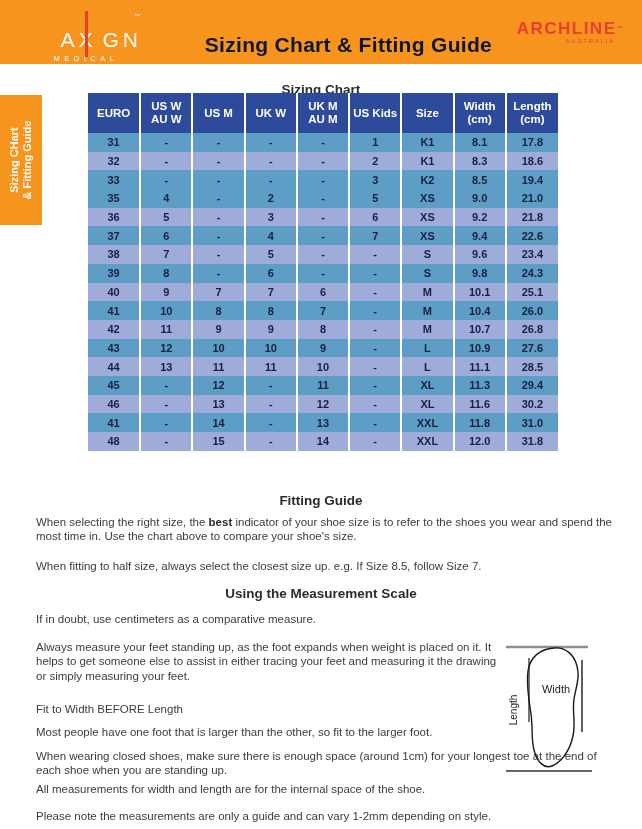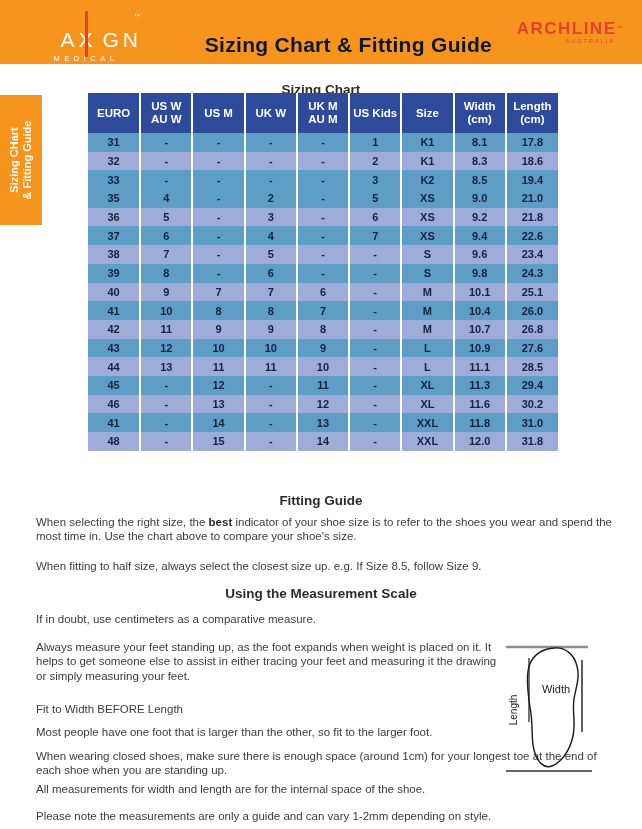--- a/index.html
+++ b/index.html
@@ -320,21 +320,21 @@
         <td>12.0</td>
         <td>31.8</td>
       </tr>
     </tbody>
 </table>
 
 <h2 id="h-fitting" class="section-heading">Fitting Guide</h2>
 
 <p id="p-fit1" class="para"><span>When selecting the right size, the </span><b>best</b><span> indicator of your shoe size is to refer to the shoes you wear and spend the most time in. Use the chart above to compare your shoe's size.</span></p>
 
-<p id="p-fit2" class="para">When fitting to half size, always select the closest size up. e.g. If Size 8.5, follow Size 9.</p>
+<p id="p-fit2" class="para">When fitting to half size, always select the closest size up. e.g. If Size 8.5, follow Size 7.</p>
 
 <h2 id="h-measure" class="section-heading">Using the Measurement Scale</h2>
 
 <p id="p-m1" class="para">If in doubt, use centimeters as a comparative measure.</p>
 <p id="p-m2" class="para">Always measure your feet standing up, as the foot expands when weight is placed on it. It helps to get someone else to assist in either tracing your feet and measuring it the drawing or simply measuring your feet.</p>
 <p id="p-m3" class="para">Fit to Width BEFORE Length</p>
 <p id="p-m4" class="para">Most people have one foot that is larger than the other, so fit to the larger foot.</p>
 <p id="p-m5" class="para">When wearing closed shoes, make sure there is enough space (around 1cm) for your longest toe at the end of each shoe when you are standing up.</p>
 <p id="p-m6" class="para">All measurements for width and length are for the internal space of the shoe.</p>
 <p id="p-m7" class="para">Please note the measurements are only a guide and can vary 1-2mm depending on style.</p>

